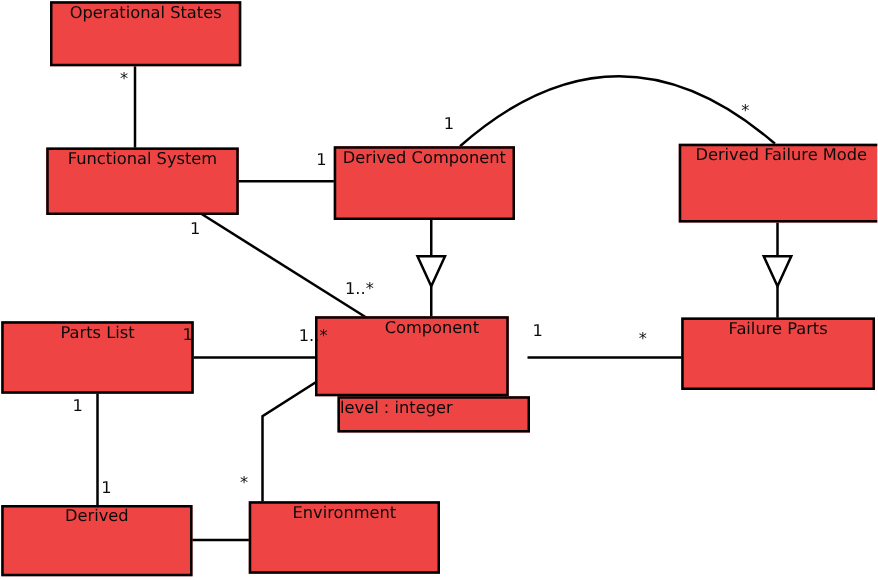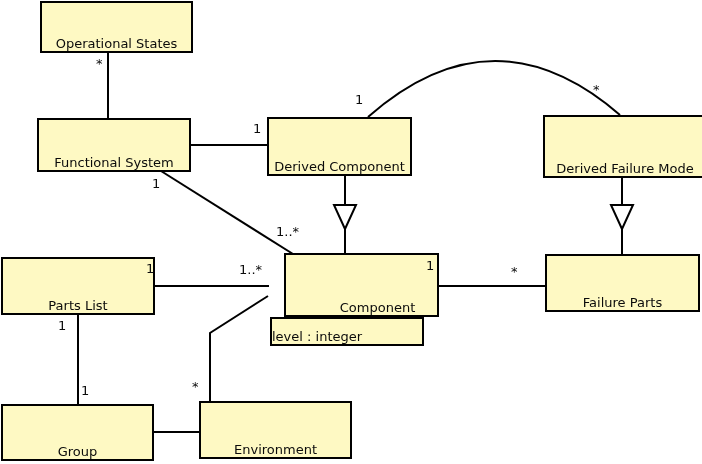--- a/index.html
+++ b/index.html
@@ -13,24 +13,24 @@
     overflow: hidden;
   }
   .wires {
     position: absolute;
     left: 0; top: 0;
     width: 702px; height: 464px;
   }
   .uml-box {
     position: absolute;
     box-sizing: border-box;
-    background: #fef9c3;
+    background: #ef4444;
     border: 2px solid #000000;
     display: flex;
-    align-items: flex-end;
+    align-items: flex-start;
     justify-content: center;
     font-size: 13px;
     color: #0b0b0b;
     white-space: nowrap;
   }
   .uml-attr {
     justify-content: flex-start;
     padding-left: 0;
   }
   .mult {
@@ -92,33 +92,33 @@
   </div>
 
   <div class="uml-box" style="left:543px; top:115px; width:164px; height:63px;">
     <span>Derived Failure Mode</span>
   </div>
 
   <div class="uml-box" style="left:1px; top:257px; width:154px; height:58px;">
     <span>Parts List</span>
   </div>
 
-  <div class="uml-box" style="left:284px; top:253px; width:155px; height:64px;padding-left:32px;">
+  <div class="uml-box" style="left:252px; top:253px; width:155px; height:64px;padding-left:32px;">
     <span>Component</span>
   </div>
   <div class="uml-box uml-attr" style="left:270px; top:317px; width:154px; height:29px;">
     <span>level : integer</span>
   </div>
 
   <div class="uml-box" style="left:545px; top:254px; width:155px; height:58px;">
     <span>Failure Parts</span>
   </div>
 
   <div class="uml-box" style="left:1px; top:404px; width:153px; height:57px;">
-    <span>Group</span>
+    <span>Derived</span>
   </div>
 
   <div class="uml-box" style="left:199px; top:401px; width:153px; height:58px;">
     <span>Environment</span>
   </div>
 
   <span class="mult" style="left:96px; top:57px;">*</span>
 
   <span class="mult" style="left:253px; top:122px;">1</span>
 

